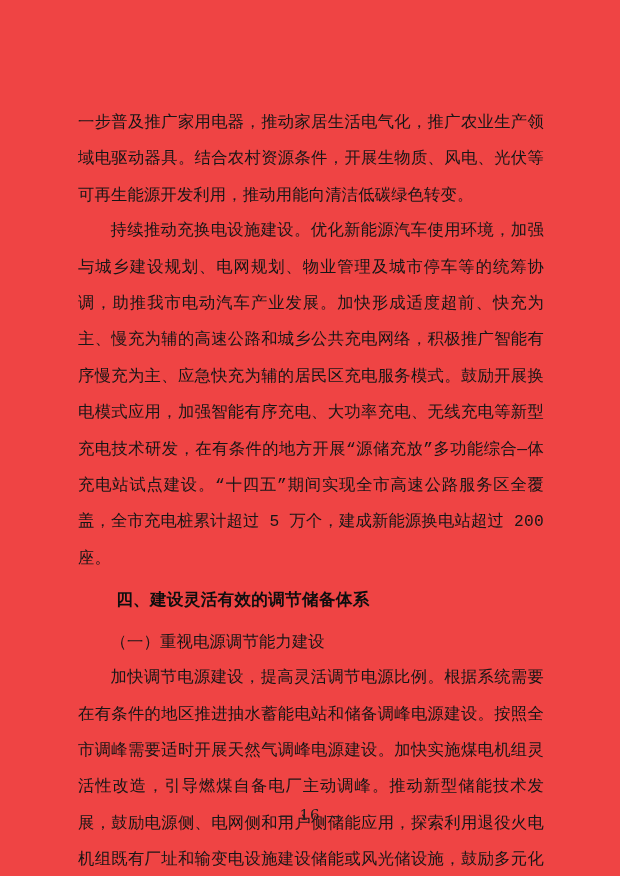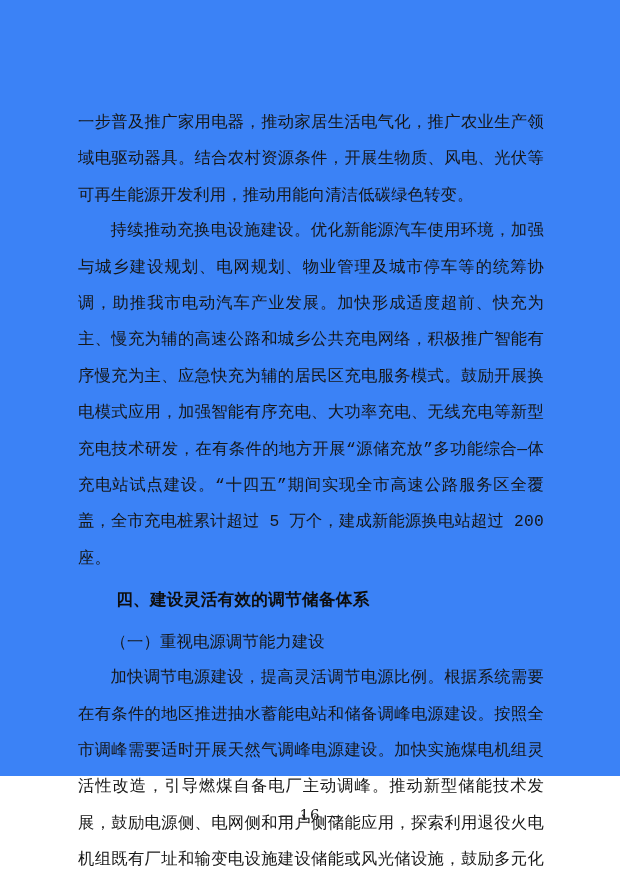--- a/index.html
+++ b/index.html
@@ -13,22 +13,22 @@
     font-family: "DejaVu Serif", "Liberation Serif", serif;
     color: #1a1a1a;
     position: relative;
     overflow: hidden;
   }
   .page {
     position: absolute;
     left: 0;
     top: 0;
     width: 620px;
-    height: 776px;
-    background: #3b82f6;
+    height: 876px;
+    background: #ef4444;
   }
   .content {
     position: absolute;
     left: 78px;
     top: 104px;
     width: 466px;
   }
   p {
     margin: 0;
     font-size: 16.3px;

